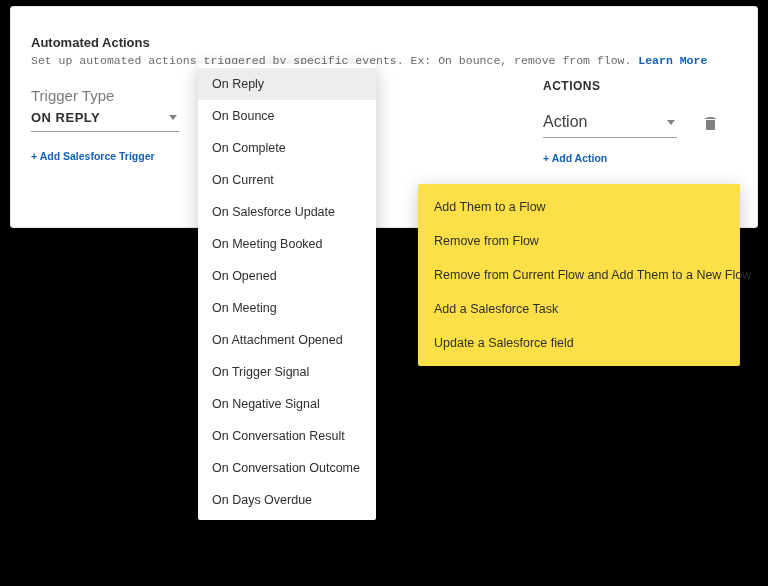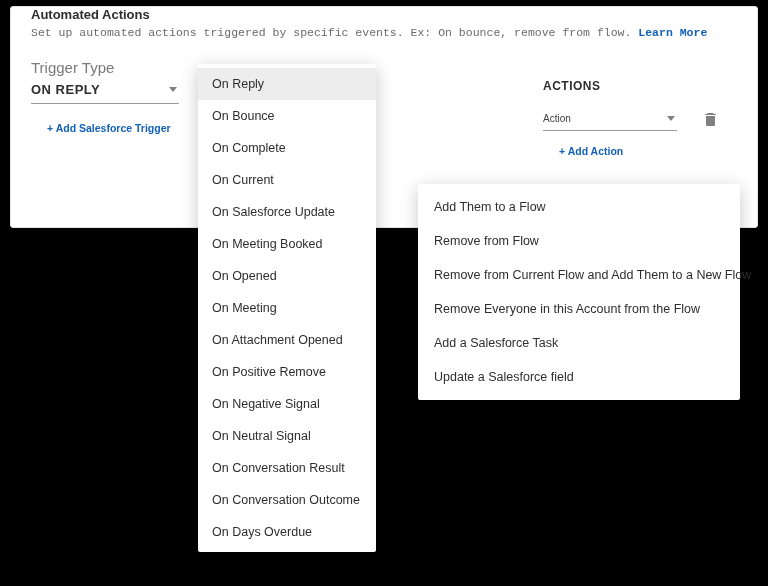--- a/index.html
+++ b/index.html
@@ -8,21 +8,21 @@
       background: #000;
       width: 768px;
       height: 586px;
       overflow: hidden;
       position: relative;
     }
     .panel {
       background: #fff;
       border: 1px solid #e5e5e5;
       border-radius: 3px;
-      padding: 0 20px 20px 20px;
+      padding: 28px 20px 20px 20px;
       position: absolute;
       top: 6px;
       left: 10px;
       width: 748px;
       height: 222px;
       box-shadow: 0 1px 2px rgba(0,0,0,0.04);
     }
     .panel-title {
       font-size: 13px;
       font-weight: 700;
@@ -59,32 +59,31 @@
       cursor: pointer;
       width: 148px;
     }
     .select-value-strong {
       font-size: 13px;
       font-weight: 700;
       letter-spacing: 0.5px;
       color: #2e2e2e;
     }
     .select-value-normal {
-      font-size: 10px;
+      font-size: 16px;
       color: #404040;
     }
     .caret { width: 0; height: 0; border-left: 4px solid transparent; border-right: 4px solid transparent; border-top: 5px solid #808080; }
     .add-link {
       font-size: 10.5px;
       font-weight: 700;
       color: #1361b8;
       cursor: pointer;
       margin-top: 18px;
       display: inline-block;
-      margin-left: 16px;
     }
     .actions-heading {
       font-size: 12px;
       font-weight: 700;
       letter-spacing: 0.5px;
       color: #2e2e2e;
       margin-bottom: 18px;
     }
     .col-actions { position: absolute; left: 532px; top: 72px; }
     .action-row { display: flex; align-items: center; gap: 28px; }
@@ -100,21 +99,21 @@
       box-shadow: 0 4px 18px rgba(0,0,0,0.22);
       border-radius: 2px;
       z-index: 30;
       padding: 4px 0;
     }
     .dropdown-actions {
       position: absolute;
       left: 418px;
       top: 184px;
       width: 322px;
-      background: #ffffff;
+      background: #fde047;
       box-shadow: 0 4px 18px rgba(0,0,0,0.22);
       border-radius: 2px;
       z-index: 25;
       padding: 6px 0;
     }
     .dd-item {
       font-size: 12.5px;
       color: #2e2e2e;
       padding: 9px 14px;
       cursor: pointer;
@@ -163,28 +162,26 @@
 <div class="dropdown-trigger">
   <div class="dd-item hover">On Reply</div>
   <div class="dd-item">On Bounce</div>
   <div class="dd-item">On Complete</div>
   <div class="dd-item">On Current</div>
   <div class="dd-item">On Salesforce Update</div>
   <div class="dd-item">On Meeting Booked</div>
   <div class="dd-item">On Opened</div>
   <div class="dd-item">On Meeting</div>
   <div class="dd-item">On Attachment Opened</div>
-  <div class="dd-item">On Positive Remove</div>
+  <div class="dd-item">On Trigger Signal</div>
   <div class="dd-item">On Negative Signal</div>
-  <div class="dd-item">On Neutral Signal</div>
   <div class="dd-item">On Conversation Result</div>
   <div class="dd-item">On Conversation Outcome</div>
   <div class="dd-item">On Days Overdue</div>
 </div>
 
 <div class="dropdown-actions">
   <div class="dd-item">Add Them to a Flow</div>
   <div class="dd-item">Remove from Flow</div>
   <div class="dd-item">Remove from Current Flow and Add Them to a New Flow</div>
-  <div class="dd-item">Remove Everyone in this Account from the Flow</div>
   <div class="dd-item">Add a Salesforce Task</div>
   <div class="dd-item">Update a Salesforce field</div>
 </div>
 
 </body></html>

